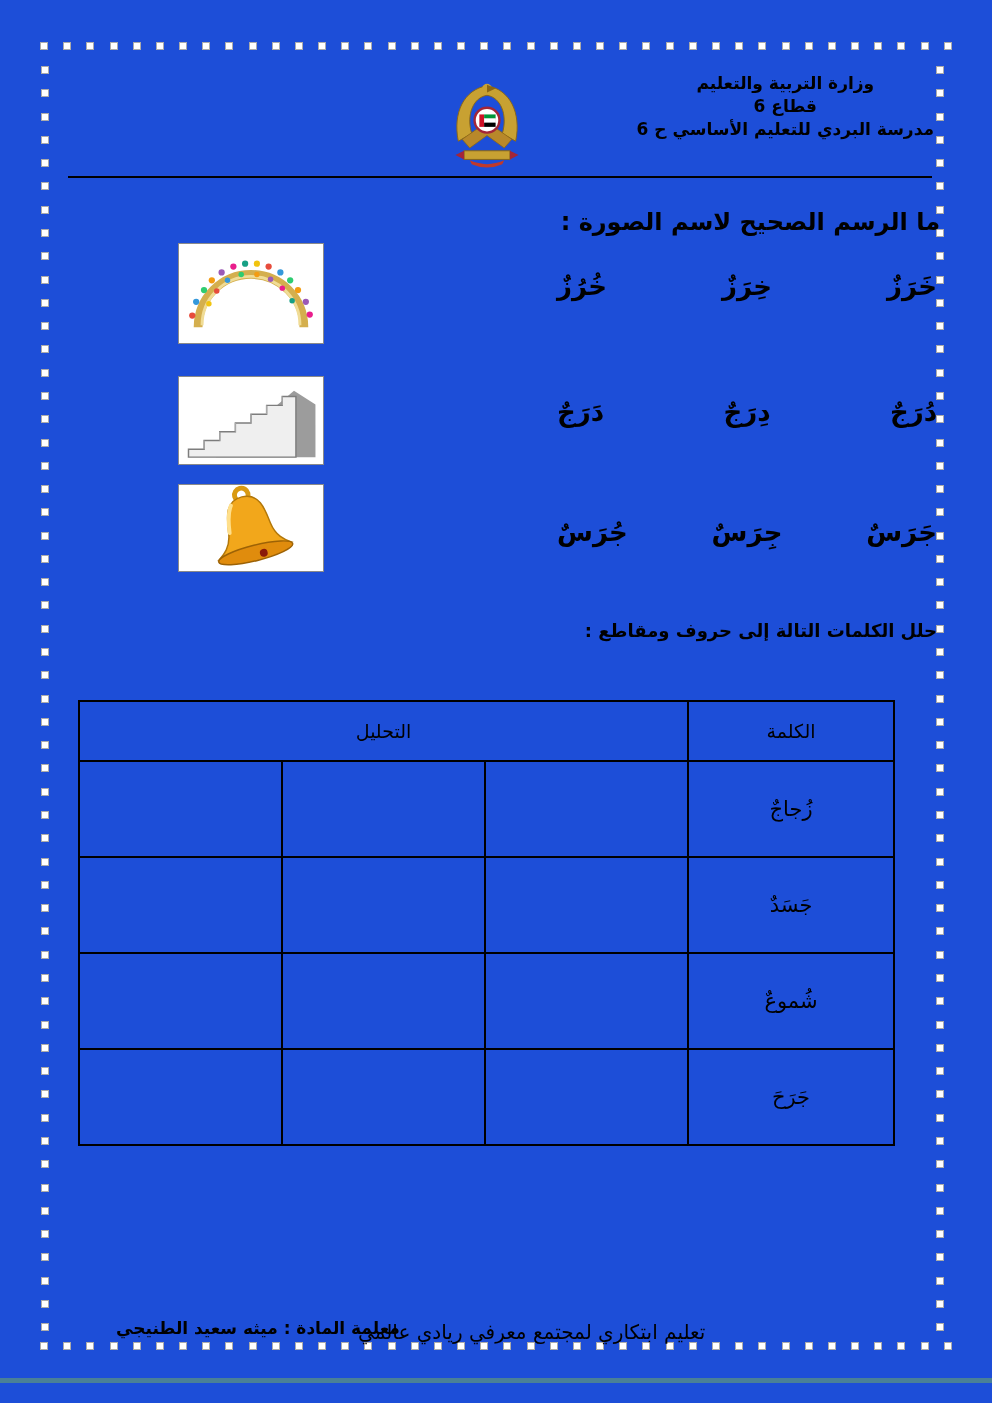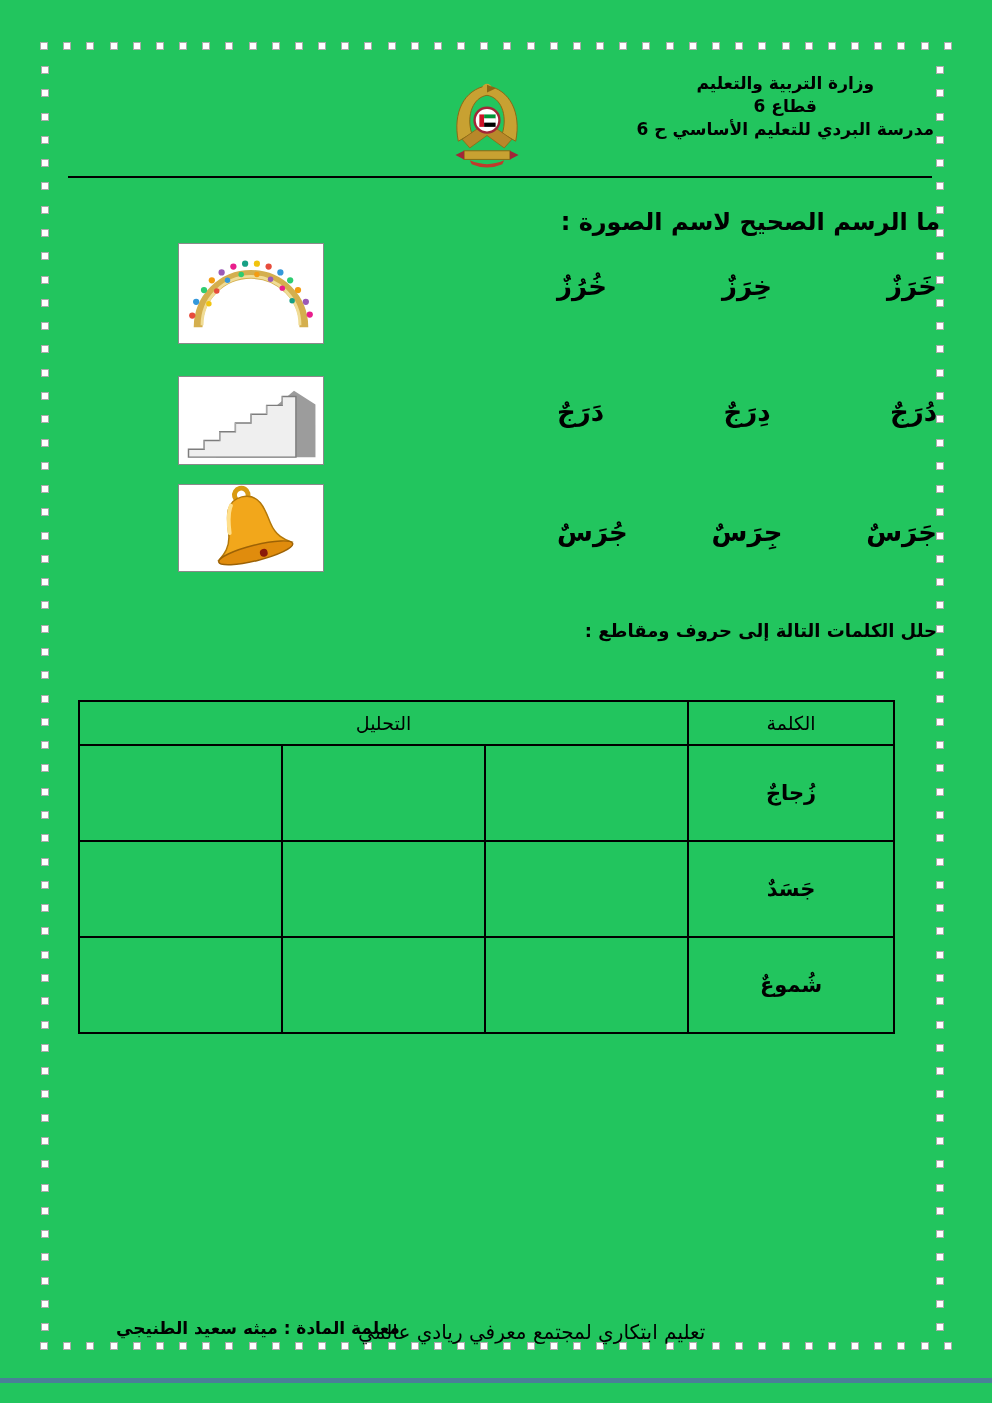--- a/index.html
+++ b/index.html
@@ -1,19 +1,19 @@
 <!DOCTYPE html>
 <html lang="ar"><head>
 <meta charset="utf-8">
 <style>
   * { margin:0; padding:0; box-sizing:border-box; }
   html,body { background:#ffffff; }
   .page {
     position:relative; width:992px; height:1403px; margin:0 auto;
-    background:#22c55e; overflow:hidden;
+    background:#1d4ed8; overflow:hidden;
     font-family:"DejaVu Sans", sans-serif; color:#000;
   }
   
   .sq-strip { position:absolute; display:flex; justify-content:space-between; }
   .sq-strip i { display:block; width:8px; height:8px; border:1px solid #ababab; background:#fff; }
   .sq-top    { top:42px;  left:40px; width:912px; height:8px; flex-direction:row; }
   .sq-bottom { top:1342px;left:40px; width:912px; height:8px; flex-direction:row; }
   .sq-left   { top:66px;  left:41px; width:8px;  height:1266px; flex-direction:column; }
   .sq-right  { top:66px;  left:936px;width:8px;  height:1266px; flex-direction:column; }
 
@@ -46,23 +46,23 @@
   .q2-title {
     position:absolute; top:620px; right:55px; direction:rtl;
     font-weight:bold; font-size:18px; white-space:nowrap;
   }
   .analysis-table {
     position:absolute; left:78px; top:700px; width:817px;
     border-collapse:collapse; direction:rtl; table-layout:fixed;
   }
   .analysis-table td { border:2px solid #000; text-align:center; vertical-align:middle; }
   .analysis-table .word-col { width:206px; }
-  .analysis-table tr.head td { height:44px; font-size:19px; font-weight:normal; }
+  .analysis-table tr.head td { height:60px; font-size:19px; font-weight:normal; }
   .analysis-table tr.body td { height:96px; }
-  .analysis-table td.word { font-size:21px; font-weight:bold; direction:rtl; }
+  .analysis-table td.word { font-size:21px; font-weight:normal; direction:rtl; }
 
   
   .footer-teacher {
     position:absolute; top:1318px; left:72px; direction:rtl;
     font-weight:bold; font-size:17px; white-space:nowrap;margin-left:44px;
   }
   .footer-slogan {
     position:absolute; top:1320px; left:358px; direction:rtl;
     font-size:20px; white-space:nowrap;
   }
@@ -381,20 +381,26 @@
       <td></td>
       <td></td>
       <td></td>
     </tr>
     <tr class="body">
       <td class="word-col word">شُموعٌ</td>
       <td></td>
       <td></td>
       <td></td>
     </tr>
+    <tr class="body">
+      <td class="word-col word">جَرَحَ</td>
+      <td></td>
+      <td></td>
+      <td></td>
+    </tr>
   </tbody>
     </table>
 
   <div class="footer-teacher">معلمة المادة : ميثه سعيد الطنيجي</div>
   <div class="footer-slogan">تعليم ابتكاري لمجتمع معرفي ريادي عالمي</div>
   <div class="accent-bar" style="background: rgb(74, 128, 151);"></div>
 
 </div>
 
 </body></html>

